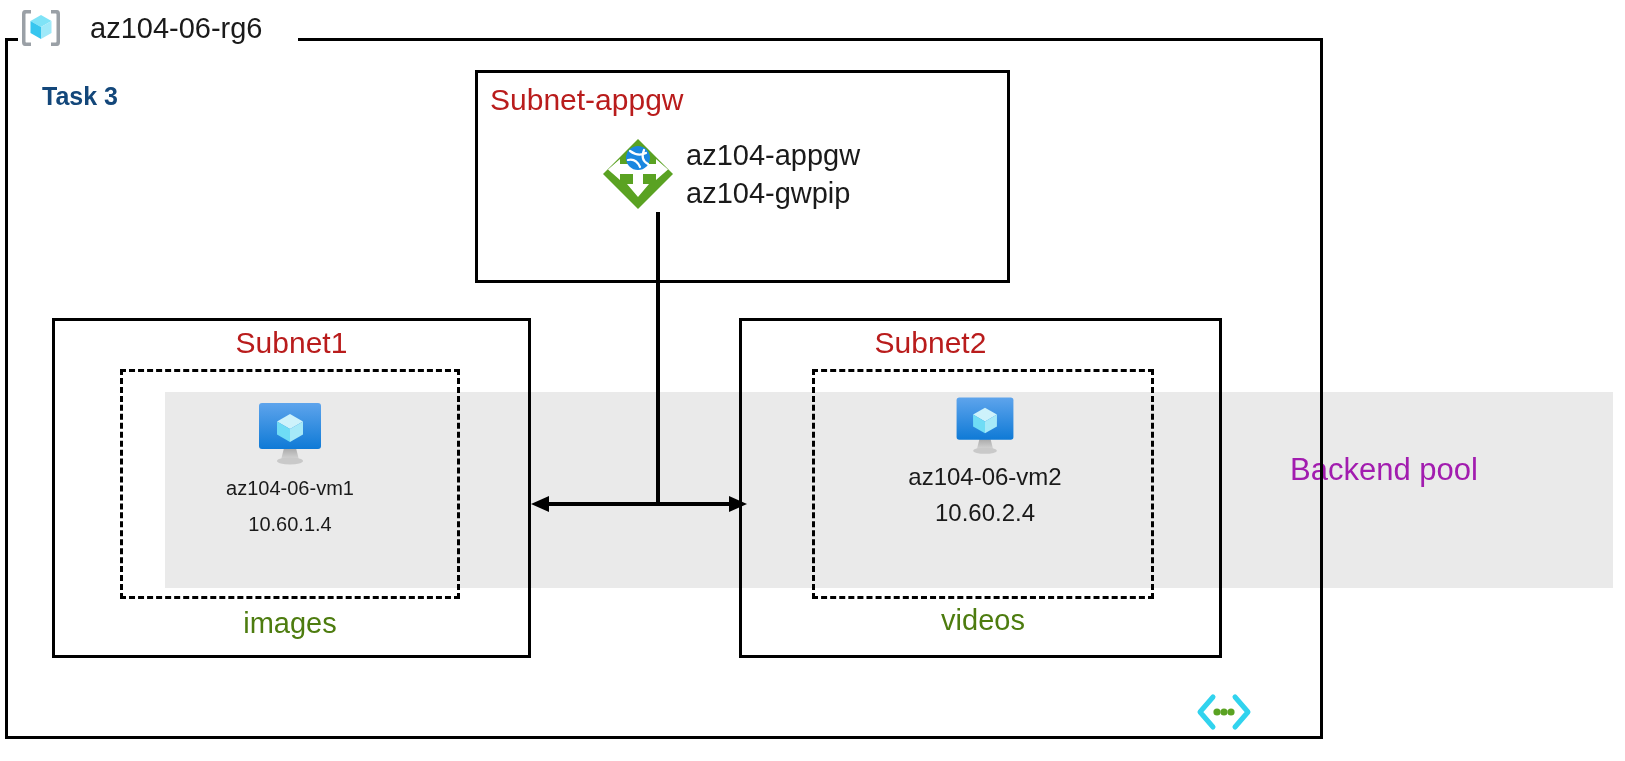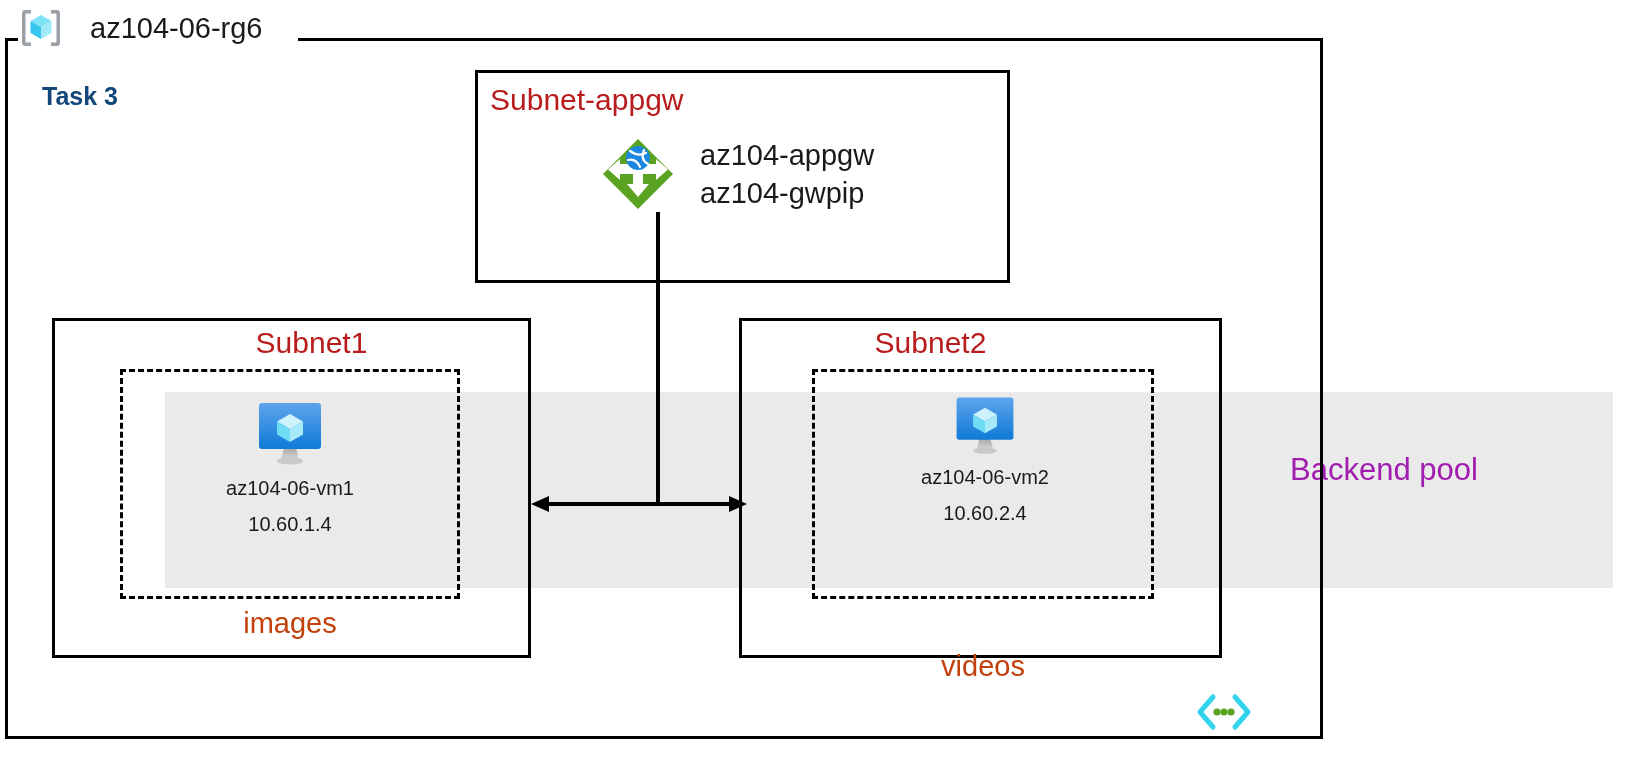--- a/index.html
+++ b/index.html
@@ -122,21 +122,20 @@
   }
   .subnet-title.appgw {
     left: 490px;
     top: 83px;
   }
   .subnet-title.s1 {
     left: 52px;
     top: 326px;
     width: 479px;
     text-align: center;
-    margin-left: 20px;
   }
   .subnet-title.s2 {
     left: 739px;
     top: 326px;
     width: 383px;
     text-align: center;
   }
 
   
   .dashed-box {
@@ -144,26 +143,26 @@
     border: 3px dashed #000000;
     box-sizing: border-box;
     background: transparent;
   }
   .dashed-1 { left: 120px; top: 369px; width: 340px; height: 230px; }
   .dashed-2 { left: 812px; top: 369px; width: 342px; height: 230px; }
 
   .nic-label {
     position: absolute;
     font-size: 29px;
-    color: #c2410c;
+    color: #4d7c0f;
     text-align: center;
     white-space: nowrap;
   }
   .nic-label.l1 { left: 120px; top: 607px; width: 340px; }
-  .nic-label.l2 { left: 812px; top: 650px; width: 342px; }
+  .nic-label.l2 { left: 812px; top: 604px; width: 342px; }
 
   
   .vm-block {
     position: absolute;
     text-align: center;
   }
   .vm-1 { left: 165px; top: 398px; width: 250px; }
   .vm-2 { left: 860px; top: 393px; width: 250px; }
   .vm-icon {
     width: 78px;
@@ -171,38 +170,37 @@
     display: block;
     margin: 0 auto;
   }
   .vm-2 .vm-icon { width: 72px; height: 66px; }
   .vm-name, .vm-ip {
     font-size: 20px;
     line-height: 36px;
     color: #1a1a1a;
     white-space: nowrap;
   }
-  .vm-2 .vm-name, .vm-2 .vm-ip { font-size: 20px; }
+  .vm-2 .vm-name, .vm-2 .vm-ip { font-size: 24px; }
 
   
   .appgw-node {
     position: absolute;
     left: 600px;
     top: 136px;
     display: flex;
     align-items: center;
     gap: 10px;
   }
   .appgw-icon { width: 76px; height: 76px; display: block; }
   .appgw-names {
     font-size: 29px;
     line-height: 38px;
     color: #1a1a1a;
     white-space: nowrap;
-    margin-left: 14px;
   }
 
   
   .connectors {
     position: absolute;
     left: 0;
     top: 0;
     width: 1625px;
     height: 761px;
     pointer-events: none;

